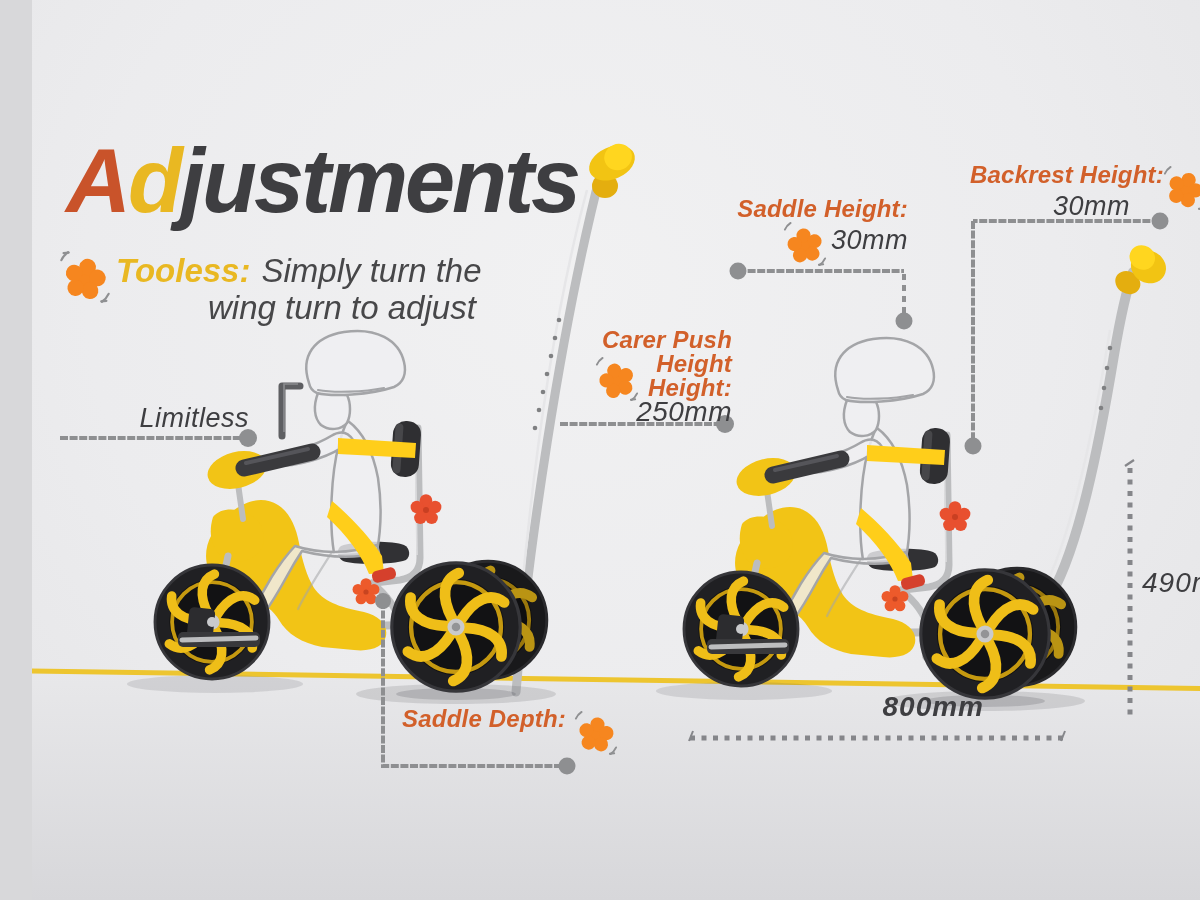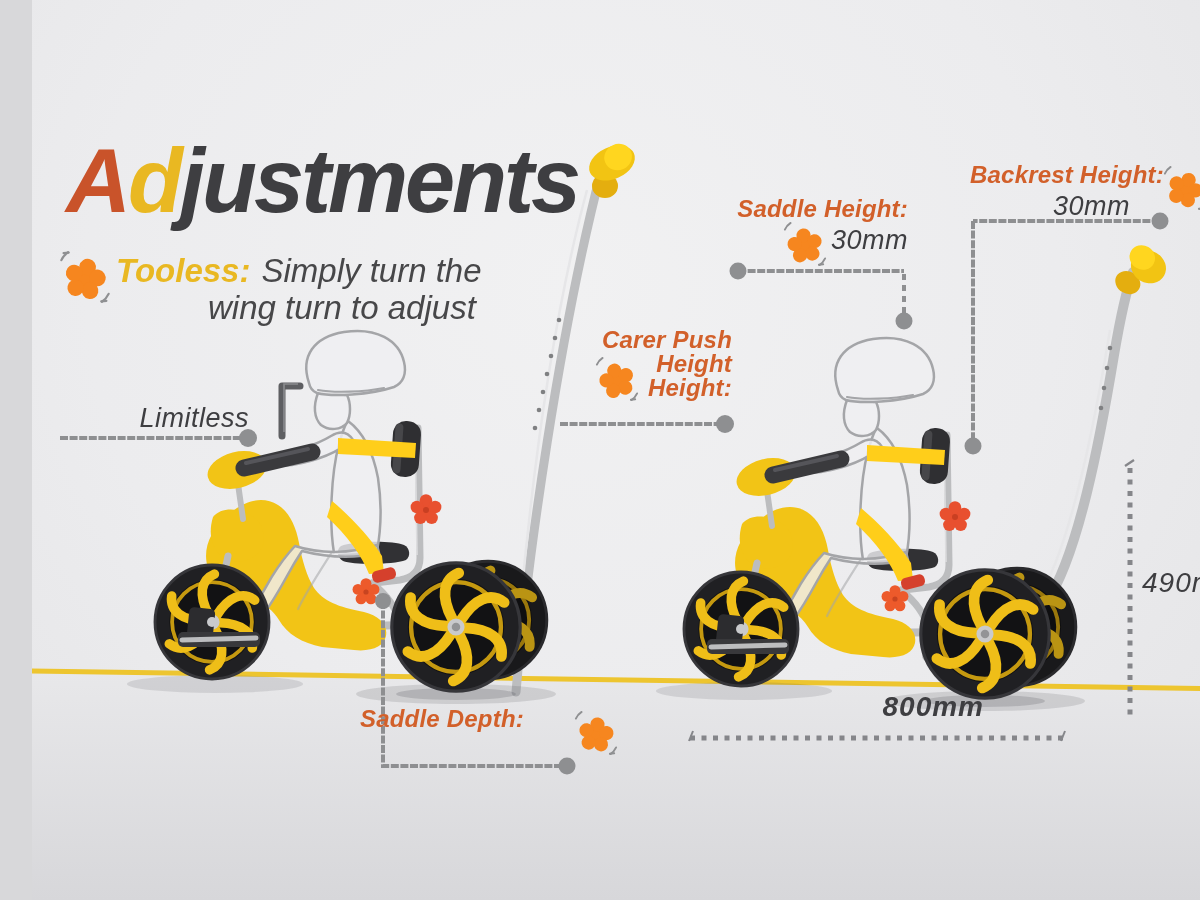--- a/index.html
+++ b/index.html
@@ -42,21 +42,21 @@
   #cl-saddleh-value{left:698px;top:226px;width:178px;text-align:right;}
   #ic-saddleh{left:750px;top:221px;}
   #cl-backrest-label{left:938px;top:162px;width:187px;text-align:right;}
   #cl-backrest-value{left:938px;top:192px;width:160px;text-align:right;}
   #ic-backrest{left:1130px;top:165px;}
   #cl-carer-l1{left:540px;top:327px;width:160px;text-align:right;}
   #cl-carer-l2{left:540px;top:351px;width:160px;text-align:right;}
   #cl-carer-l3{left:540px;top:375px;width:160px;text-align:right;}
   #cl-carer-value{left:540px;top:397px;width:160px;text-align:right;}
   #ic-carer{left:562px;top:356px;}
-  #cl-saddled-label{left:328px;top:706px;width:206px;}
+  #cl-saddled-label{left:328px;top:706px;width:206px;text-align:right;}
   #cl-saddled-value{left:328px;top:737px;width:206px;text-align:right;}
   #ic-saddled{left:541px;top:710px;}
   #dim-800{left:752px;top:692px;width:200px;text-align:right;font-weight:bold;}
   #dim-490{left:1110px;top:568px;}
   #subtitle-line1{left:84px;top:254px;font-size:33px;font-style:italic;color:#474749;}
   #subtitle-line1 .hl{font-weight:700;color:var(--accent-yellow,#E9B822);margin-right:11px;}
   #subtitle-line2{left:176px;top:291px;font-size:33px;font-style:italic;color:#474749;}
   #ic-subtitle{left:26px;top:250px;}
   .knob-ic{display:block;}
   .arr{fill:none;stroke:#8F9092;stroke-width:2;stroke-linecap:round;}
@@ -290,20 +290,21 @@
         <circle cy="-11" r="7.4"></circle>
         <circle cx="10.5" cy="-3.4" r="7.4"></circle>
         <circle cx="6.5" cy="9" r="7.4"></circle>
         <circle cx="-6.5" cy="9" r="7.4"></circle>
         <circle cx="-10.5" cy="-3.4" r="7.4"></circle>
     </g>
     <path class="arr" d="M 3,9 A 17 17 0 0 1 9,2"></path>
       <path class="arr" d="M 45,39 A 17 17 0 0 1 39,46"></path>
       <path class="arr" d="M 38.5,45.6 L 43,45.2"></path>
   </svg>
+  <div id="cl-carer-value" class="ann val" style="font-size:28px">250mm</div>
 
   <div id="cl-saddled-label" class="ann lab">Saddle Depth:</div>
   <svg id="ic-saddled" class="ann knob-ic" width="46" height="46" viewBox="0 0 48 48">
     <g transform="translate(24,26) rotate(8)" fill="var(--knob-orange,#F6861F)">
       <circle r="9"></circle>
         <circle cy="-11" r="7.4"></circle>
         <circle cx="10.5" cy="-3.4" r="7.4"></circle>
         <circle cx="6.5" cy="9" r="7.4"></circle>
         <circle cx="-6.5" cy="9" r="7.4"></circle>
         <circle cx="-10.5" cy="-3.4" r="7.4"></circle>

